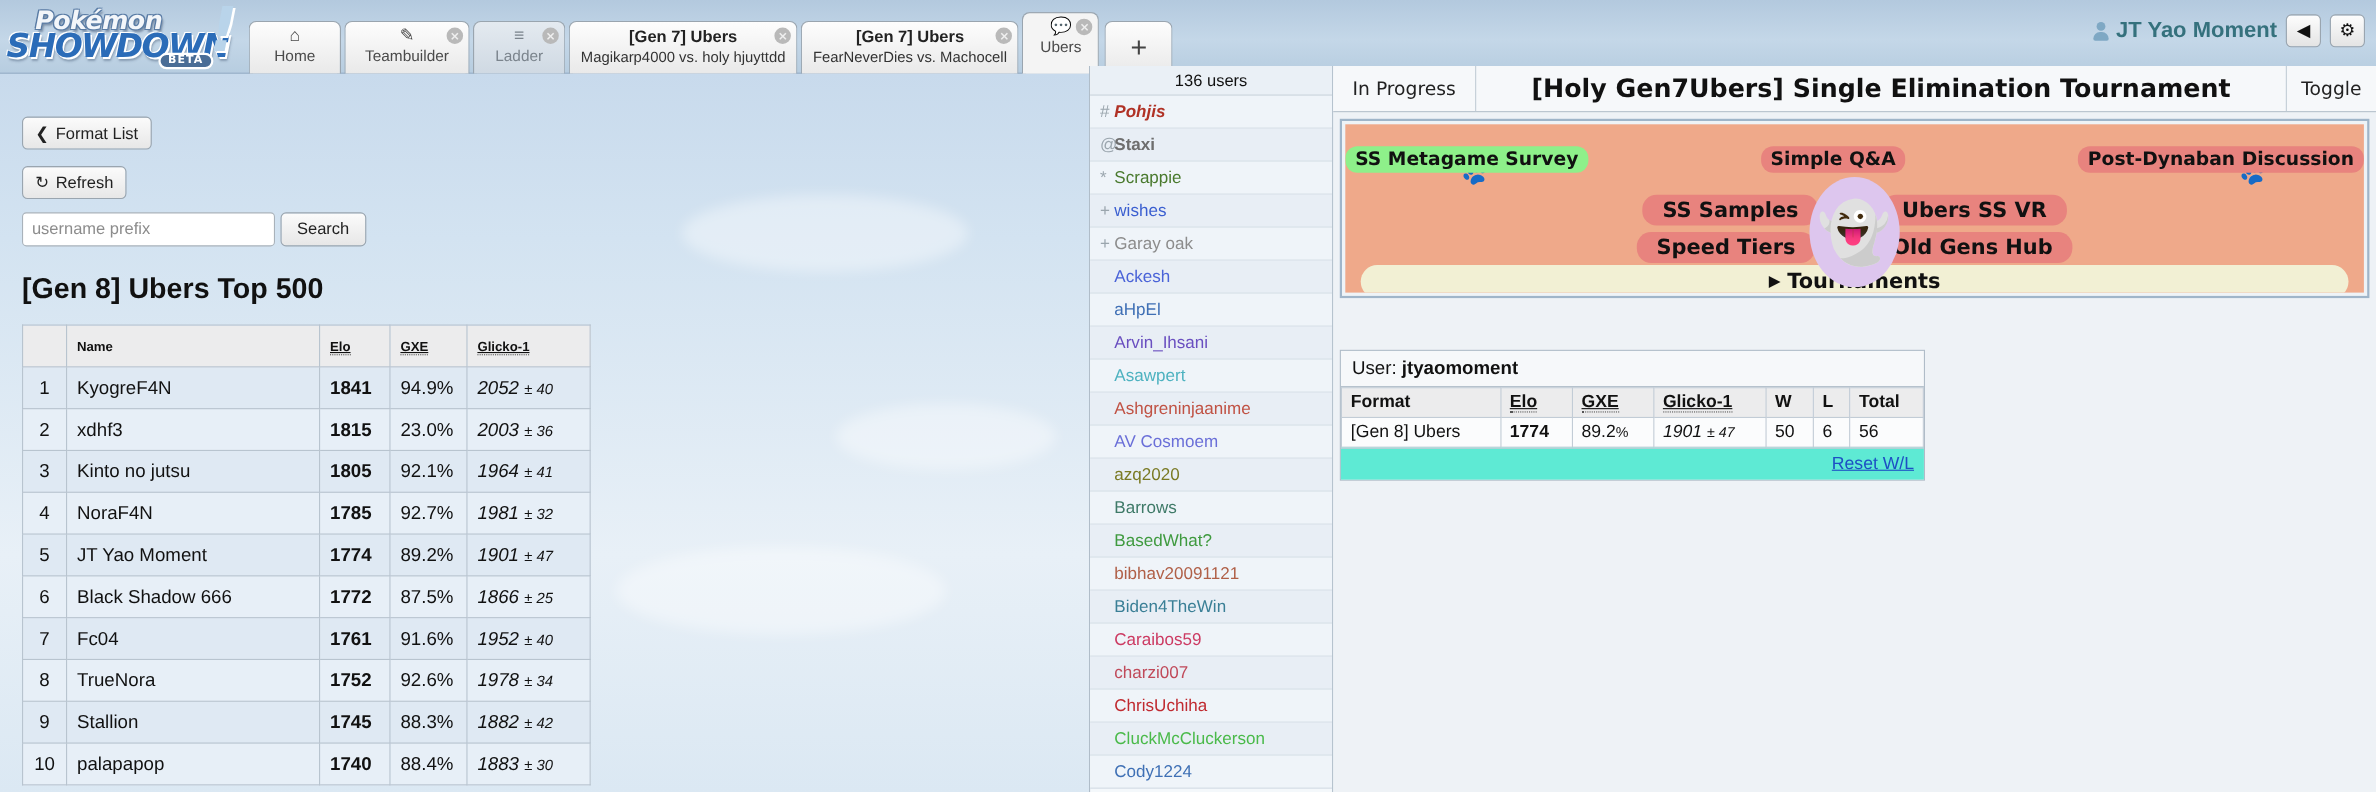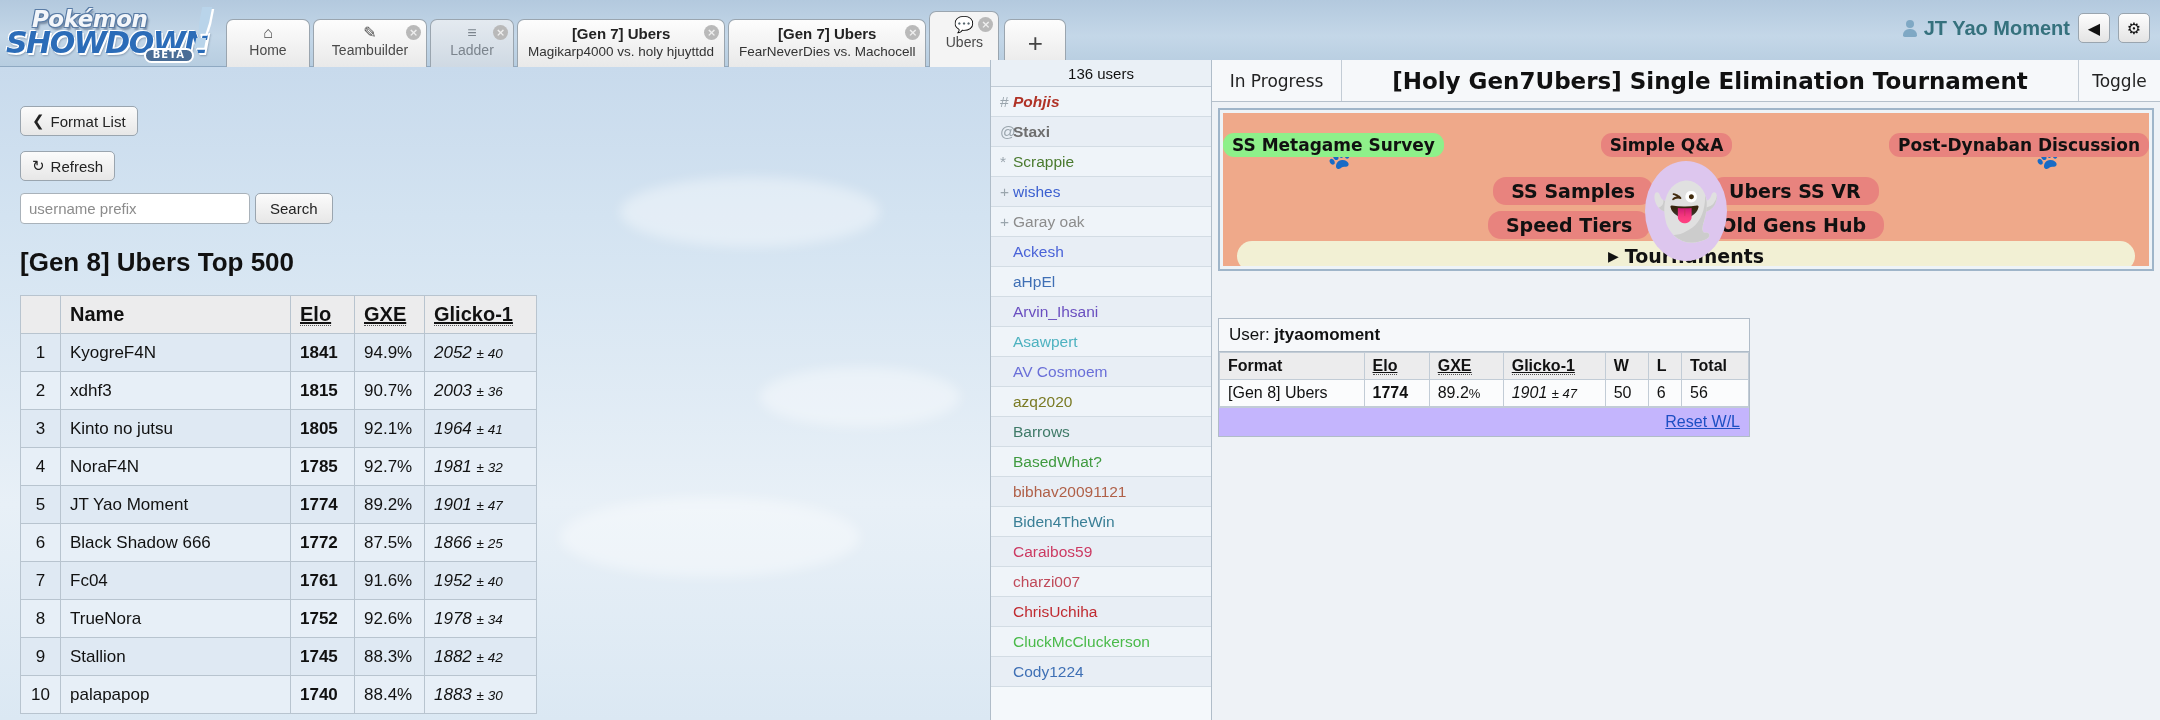--- a/index.html
+++ b/index.html
@@ -105,21 +105,21 @@
     border: 1px solid #a9b2ba; border-radius: 4px; background: #fff; color: #111;
     font-family: "Liberation Sans", sans-serif;
   }
   #search-input::placeholder { color: #8c8c8c; }
   #search-btn { padding: 0 14px; font-size: 15px; }
   #ladder-title { position: absolute; left: 20px; top: 180px; font-size: 26px; font-weight: bold; color: #111; }
   #ladder-table { position: absolute; left: 20px; top: 228px; border-collapse: collapse; font-size: 17px; }
   #ladder-table th, #ladder-table td {
     border: 1px solid #b8c4cf; padding: 4px 9px; text-align: left; height: 38px; vertical-align: middle;
   }
-  #ladder-table thead th { background: #ececed; font-size: 20px; color: #111; }
+  #ladder-table thead th { background: #ececed; font-size: 12px; color: #111; }
   #ladder-table thead th span.u { text-decoration: underline; border-bottom: 1px dotted #555; }
   #ladder-table tbody tr { background: #dfe9f3; }
   #ladder-table tbody tr:nth-child(even) { background: #e7eff7; }
   .c-rank { width: 40px; text-align: center !important; color: #111; }
   .c-name { width: 230px; color: #111; }
   .c-elo { width: 64px; font-weight: bold; color: #111; }
   .c-gxe { width: 70px; color: #111; }
   .c-glicko { width: 112px; font-style: italic; color: #111; }
   .c-glicko .dev { font-size: 13.5px; }
   
@@ -197,21 +197,21 @@
   #userstats-head b { font-weight: bold; }
   #stats-table { width: 100%; border-collapse: collapse; font-size: 16px; }
   #stats-table th, #stats-table td { border: 1px solid #c2ccd6; padding: 4px 8px; text-align: left; }
   #stats-table thead th { background: #ececed; font-weight: bold; color: #111; }
   #stats-table thead th span.u { text-decoration: underline; border-bottom: 1px dotted #555; }
   #stats-table tbody td { background: #fbfcfd; color: #111; }
   .st-elo { font-weight: bold; }
   .st-gxe .pct { font-size: 13px; }
   .st-glicko { font-style: italic; }
   .st-glicko .dev { font-size: 13px; }
-  #reset-row { text-align: right; padding: 5px 9px; background: #c4b5fd; border-top: 1px solid #c2ccd6; }
+  #reset-row { text-align: right; padding: 5px 9px; background: #5eead4; border-top: 1px solid #c2ccd6; }
   #reset-link { color: #1d4fc4; text-decoration: underline; font-size: 16px; }
   .clouds { position:absolute; border-radius:50%; background: rgba(255,255,255,.38); filter: blur(6px); pointer-events:none; }
 </style>
 </head>
 <body>
 
 <div id="topbar">
 
   <div id="logo">
     <div class="logo-l1">Pokémon</div>
@@ -306,21 +306,21 @@
           <td class="c-rank">1</td>
           <td class="c-name">KyogreF4N</td>
           <td class="c-elo">1841</td>
           <td class="c-gxe">94.9%</td>
           <td class="c-glicko"><span class="val">2052</span> <span class="dev">± 40</span></td>
         </tr>
         <tr>
           <td class="c-rank">2</td>
           <td class="c-name">xdhf3</td>
           <td class="c-elo">1815</td>
-          <td class="c-gxe">90.7%</td>
+          <td class="c-gxe">23.0%</td>
           <td class="c-glicko"><span class="val">2003</span> <span class="dev">± 36</span></td>
         </tr>
         <tr>
           <td class="c-rank">3</td>
           <td class="c-name">Kinto no jutsu</td>
           <td class="c-elo">1805</td>
           <td class="c-gxe">92.1%</td>
           <td class="c-glicko"><span class="val">1964</span> <span class="dev">± 41</span></td>
         </tr>
         <tr>
@@ -381,20 +381,21 @@
   <div id="userlist-rows">
       <div class="user-row"><span class="ugroup">#</span><span style="color: rgb(176, 50, 38); font-weight: bold; font-style: italic;">Pohjis</span></div>
       <div class="user-row"><span class="ugroup">@</span><span style="color: rgb(110, 110, 110); font-weight: bold; margin-top: 40px;">Staxi</span></div>
       <div class="user-row"><span class="ugroup">*</span><span style="color: rgb(74, 122, 46);">Scrappie</span></div>
       <div class="user-row"><span class="ugroup">+</span><span style="color: rgb(59, 95, 208);">wishes</span></div>
       <div class="user-row"><span class="ugroup">+</span><span style="color: rgb(140, 140, 140);">Garay oak</span></div>
       <div class="user-row"><span class="ugroup"></span><span style="color: rgb(74, 99, 216);">Ackesh</span></div>
       <div class="user-row"><span class="ugroup"></span><span style="color: rgb(63, 111, 181);">aHpEl</span></div>
       <div class="user-row"><span class="ugroup"></span><span style="color: rgb(106, 79, 192);">Arvin_Ihsani</span></div>
       <div class="user-row"><span class="ugroup"></span><span style="color: rgb(78, 178, 192);">Asawpert</span></div>
+      <div class="user-row"><span class="ugroup"></span><span style="color: rgb(192, 82, 68);">Ashgreninjaanime</span></div>
       <div class="user-row"><span class="ugroup"></span><span style="color: rgb(106, 111, 216);">AV Cosmoem</span></div>
       <div class="user-row"><span class="ugroup"></span><span style="color: rgb(122, 122, 36);">azq2020</span></div>
       <div class="user-row"><span class="ugroup"></span><span style="color: rgb(63, 122, 104);">Barrows</span></div>
       <div class="user-row"><span class="ugroup"></span><span style="color: rgb(63, 154, 63);">BasedWhat?</span></div>
       <div class="user-row"><span class="ugroup"></span><span style="color: rgb(176, 96, 72);">bibhav20091121</span></div>
       <div class="user-row"><span class="ugroup"></span><span style="color: rgb(58, 127, 150);">Biden4TheWin</span></div>
       <div class="user-row"><span class="ugroup"></span><span style="color: rgb(204, 58, 98);">Caraibos59</span></div>
       <div class="user-row"><span class="ugroup"></span><span style="color: rgb(192, 74, 90);">charzi007</span></div>
       <div class="user-row"><span class="ugroup"></span><span style="color: rgb(192, 42, 48);">ChrisUchiha</span></div>
       <div class="user-row"><span class="ugroup"></span><span style="color: rgb(74, 186, 74);">CluckMcCluckerson</span></div>

